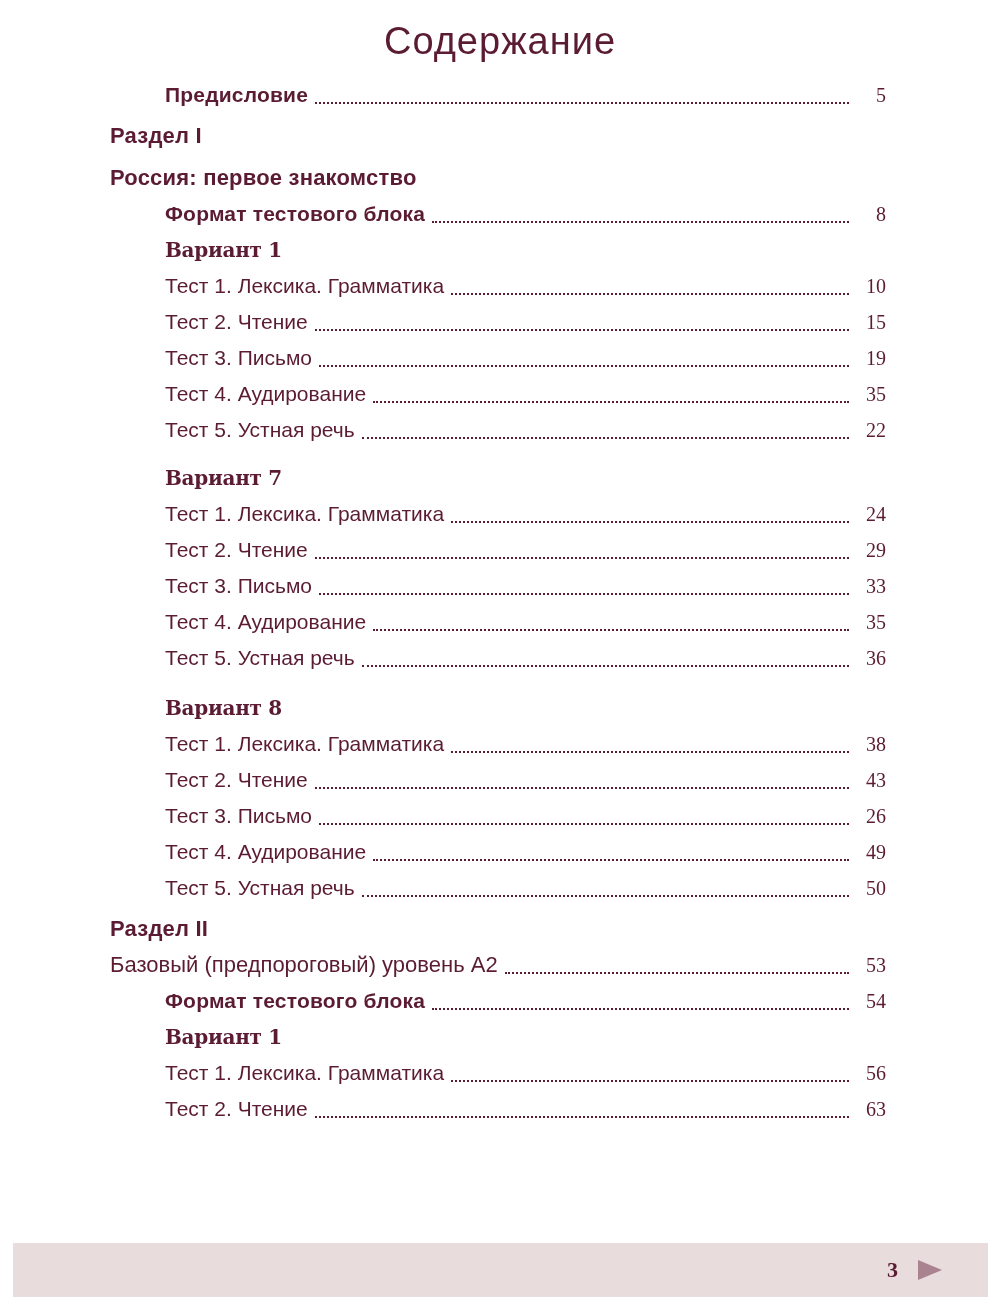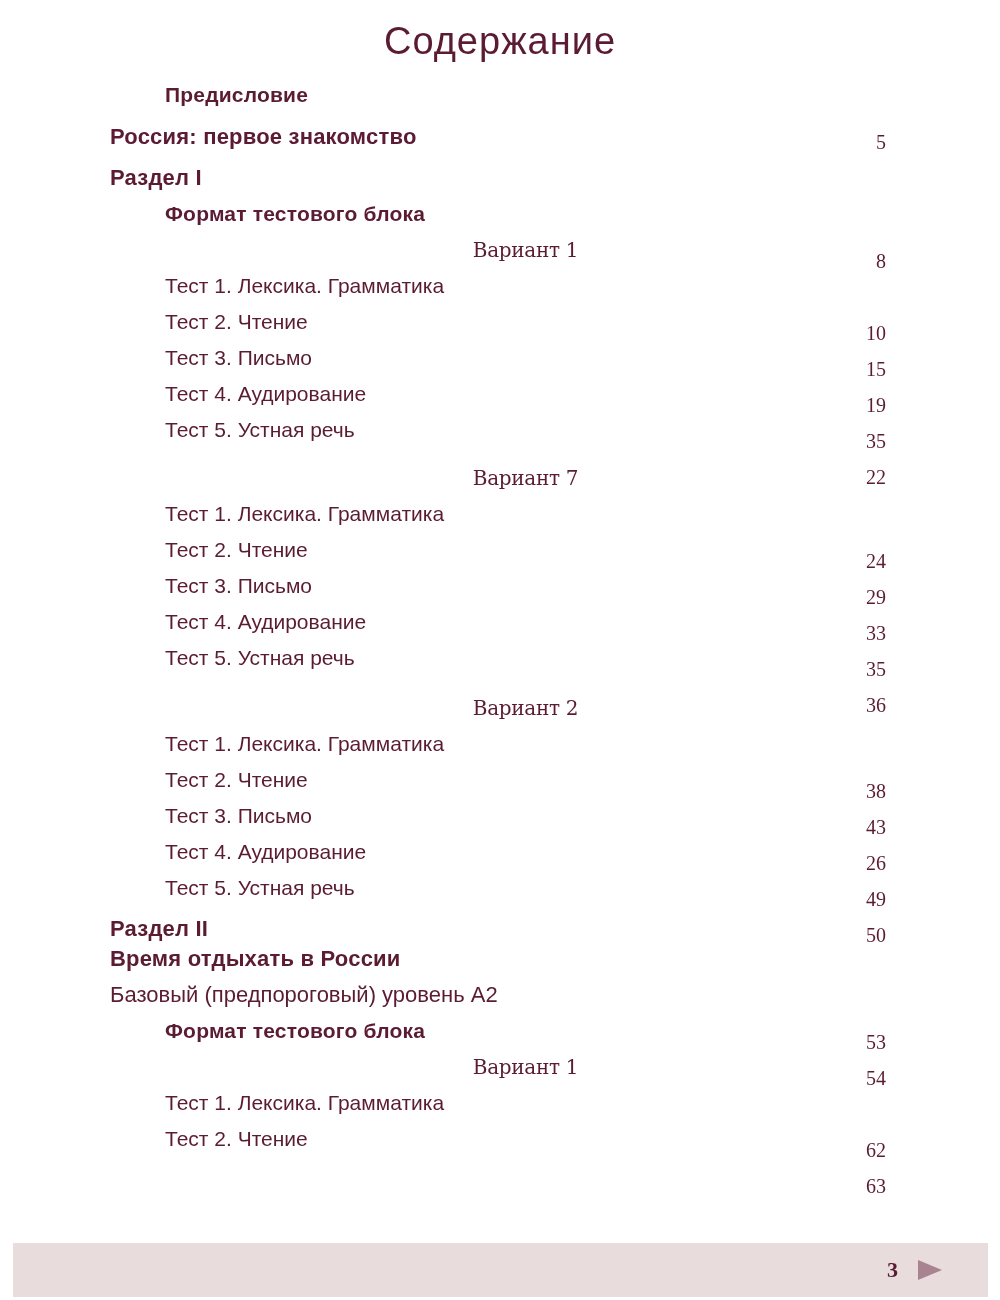--- a/index.html
+++ b/index.html
@@ -28,21 +28,20 @@
   }
   .toc{
     margin-top:14px;
     padding:0 114px 0 110px;
   }
   .row{
     display:flex;
     height:36px;
     line-height:36px;
     white-space:nowrap;
-    flex-direction:column;
   }
   .ind1{padding-left:55px;}
   .mt5{margin-top:5px;}
   .mt6{margin-top:6px;}
   .mt12{margin-top:12px;}
   .mt13{margin-top:5px;}
   .mt14{margin-top:14px;}
   .mtn6{margin-top:-6px;}
   .h-sans .lbl{
     font-family:"Liberation Sans", sans-serif;
@@ -51,21 +50,21 @@
     letter-spacing:.2px;
   }
   .sec .lbl{font-size:22px;}
   .plain-sans .lbl{
     font-family:"Liberation Sans", sans-serif;
     font-weight:400;
     font-size:22px;
   }
   .variant .lbl{
     font-family:"DejaVu Serif", serif;
-    font-weight:400;
+    font-weight:700;
     font-size:20px;
     letter-spacing:-.3px;
     text-align:center;
   }
   .test .lbl{
     font-family:Liberation Sans, sans-serif;
     font-weight:400;
     font-size:21px;
   }
   .leader{
@@ -112,28 +111,28 @@
 <h1 class="page-title">Содержание</h1>
 
 <div class="toc">
 
   <div class="row h-sans ind1">
     <span class="lbl">Предисловие</span>
     <span class="leader"></span>
     <span class="pagenum">5</span>
   </div>
 
+  <div class="row h-sans sec mt5">
+    <span class="lbl">Раздел I</span>
+  </div>
+
   <div class="row h-sans sec mt6">
     <span class="lbl">Россия: первое знакомство</span>
   </div>
 
-  <div class="row h-sans sec mt5">
-    <span class="lbl">Раздел I</span>
-  </div>
-
 
   <div class="row h-sans ind1">
     <span class="lbl">Формат тестового блока</span>
     <span class="leader"></span>
     <span class="pagenum">8</span>
   </div>
 
   <div class="row variant ind1">
     <span class="lbl">Вариант 1</span>
   </div>
@@ -196,21 +195,21 @@
     <span class="pagenum">35</span>
   </div>
 
   <div class="row test ind1">
     <span class="lbl">Тест 5. Устная речь</span>
     <span class="leader"></span>
     <span class="pagenum">36</span>
   </div>
 
   <div class="row variant ind1 mt14">
-    <span class="lbl">Вариант 2</span>
+    <span class="lbl">Вариант 8</span>
   </div>
 
   <div class="row test ind1">
     <span class="lbl">Тест 1. Лексика. Грамматика</span>
     <span class="leader"></span>
     <span class="pagenum">38</span>
   </div>
 
   <div class="row test ind1">
     <span class="lbl">Тест 2. Чтение</span>
@@ -233,44 +232,41 @@
   <div class="row test ind1">
     <span class="lbl">Тест 5. Устная речь</span>
     <span class="leader"></span>
     <span class="pagenum">50</span>
   </div>
 
   <div class="row h-sans sec mt13">
     <span class="lbl">Раздел II</span>
   </div>
 
-  <div class="row h-sans sec mtn6">
-    <span class="lbl">Время отдыхать в России</span>
-  </div>
 
   <div class="row plain-sans">
     <span class="lbl">Базовый (предпороговый) уровень А2</span>
     <span class="leader"></span>
     <span class="pagenum">53</span>
   </div>
 
   <div class="row h-sans ind1">
     <span class="lbl">Формат тестового блока</span>
     <span class="leader"></span>
     <span class="pagenum">54</span>
   </div>
 
   <div class="row variant ind1">
     <span class="lbl">Вариант 1</span>
   </div>
 
   <div class="row test ind1">
     <span class="lbl">Тест 1. Лексика. Грамматика</span>
     <span class="leader"></span>
-    <span class="pagenum">62</span>
+    <span class="pagenum">56</span>
   </div>
 
   <div class="row test ind1">
     <span class="lbl">Тест 2. Чтение</span>
     <span class="leader"></span>
     <span class="pagenum">63</span>
   </div>
 
 </div>
 

